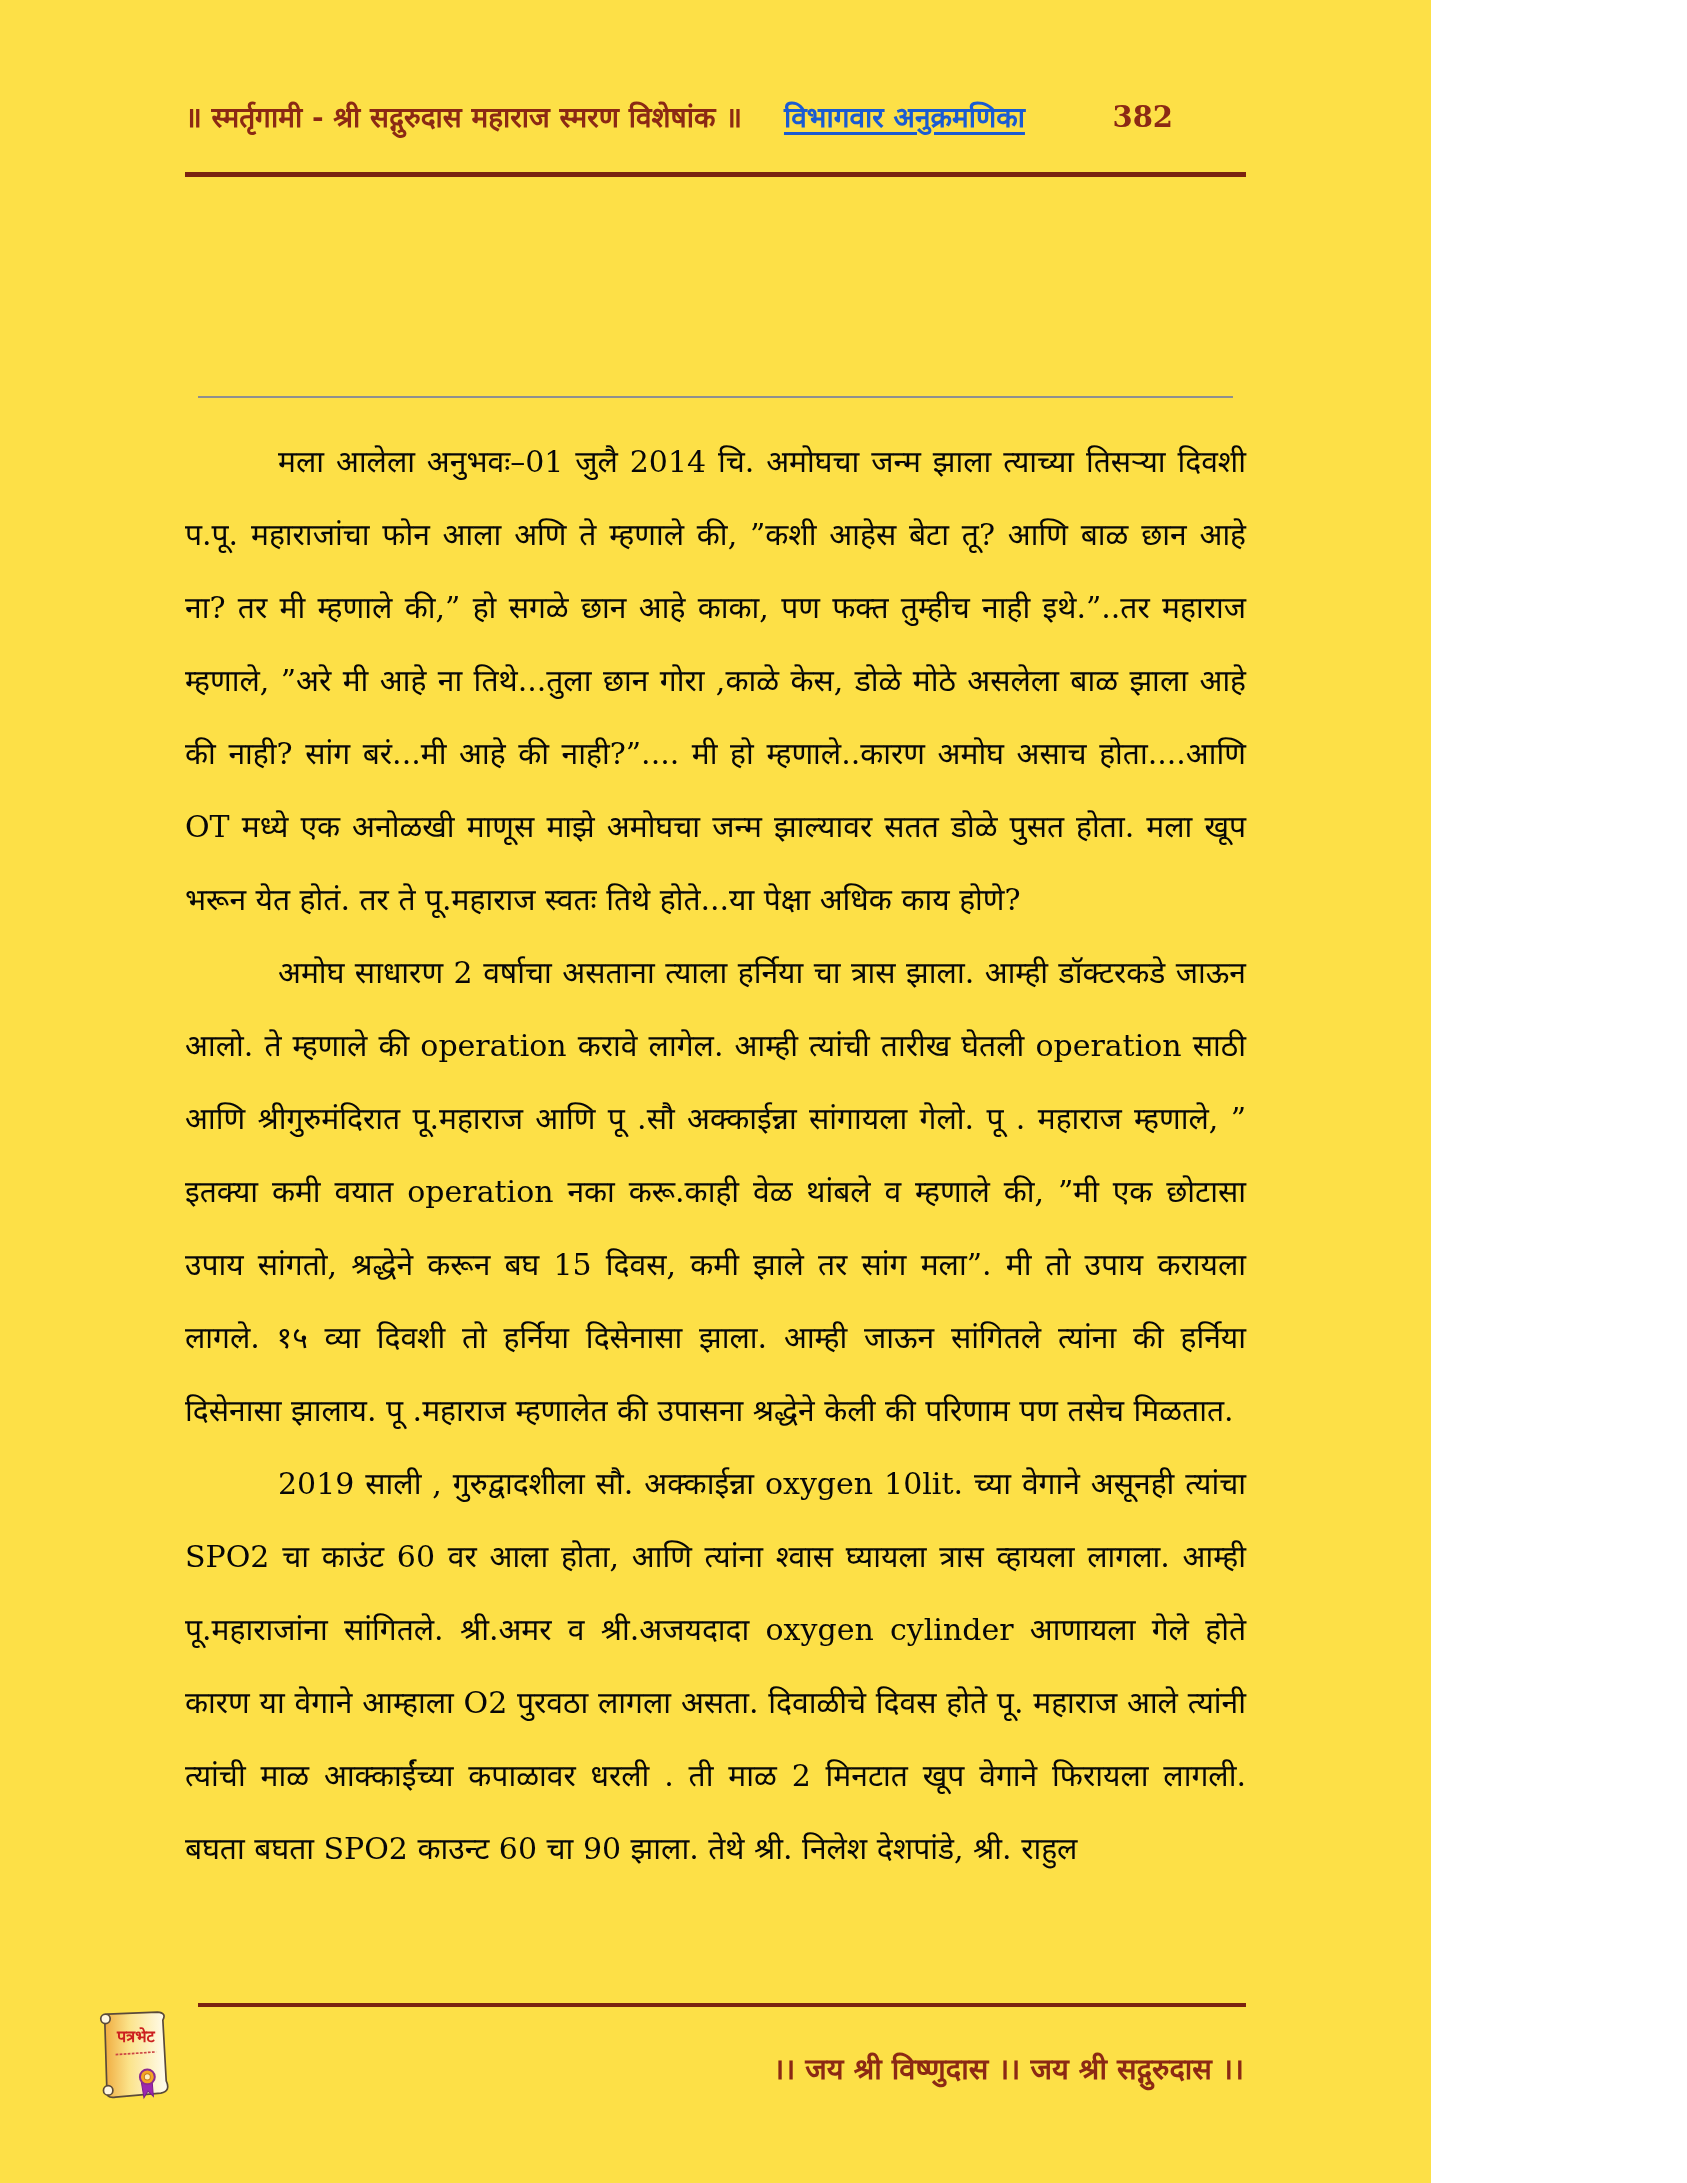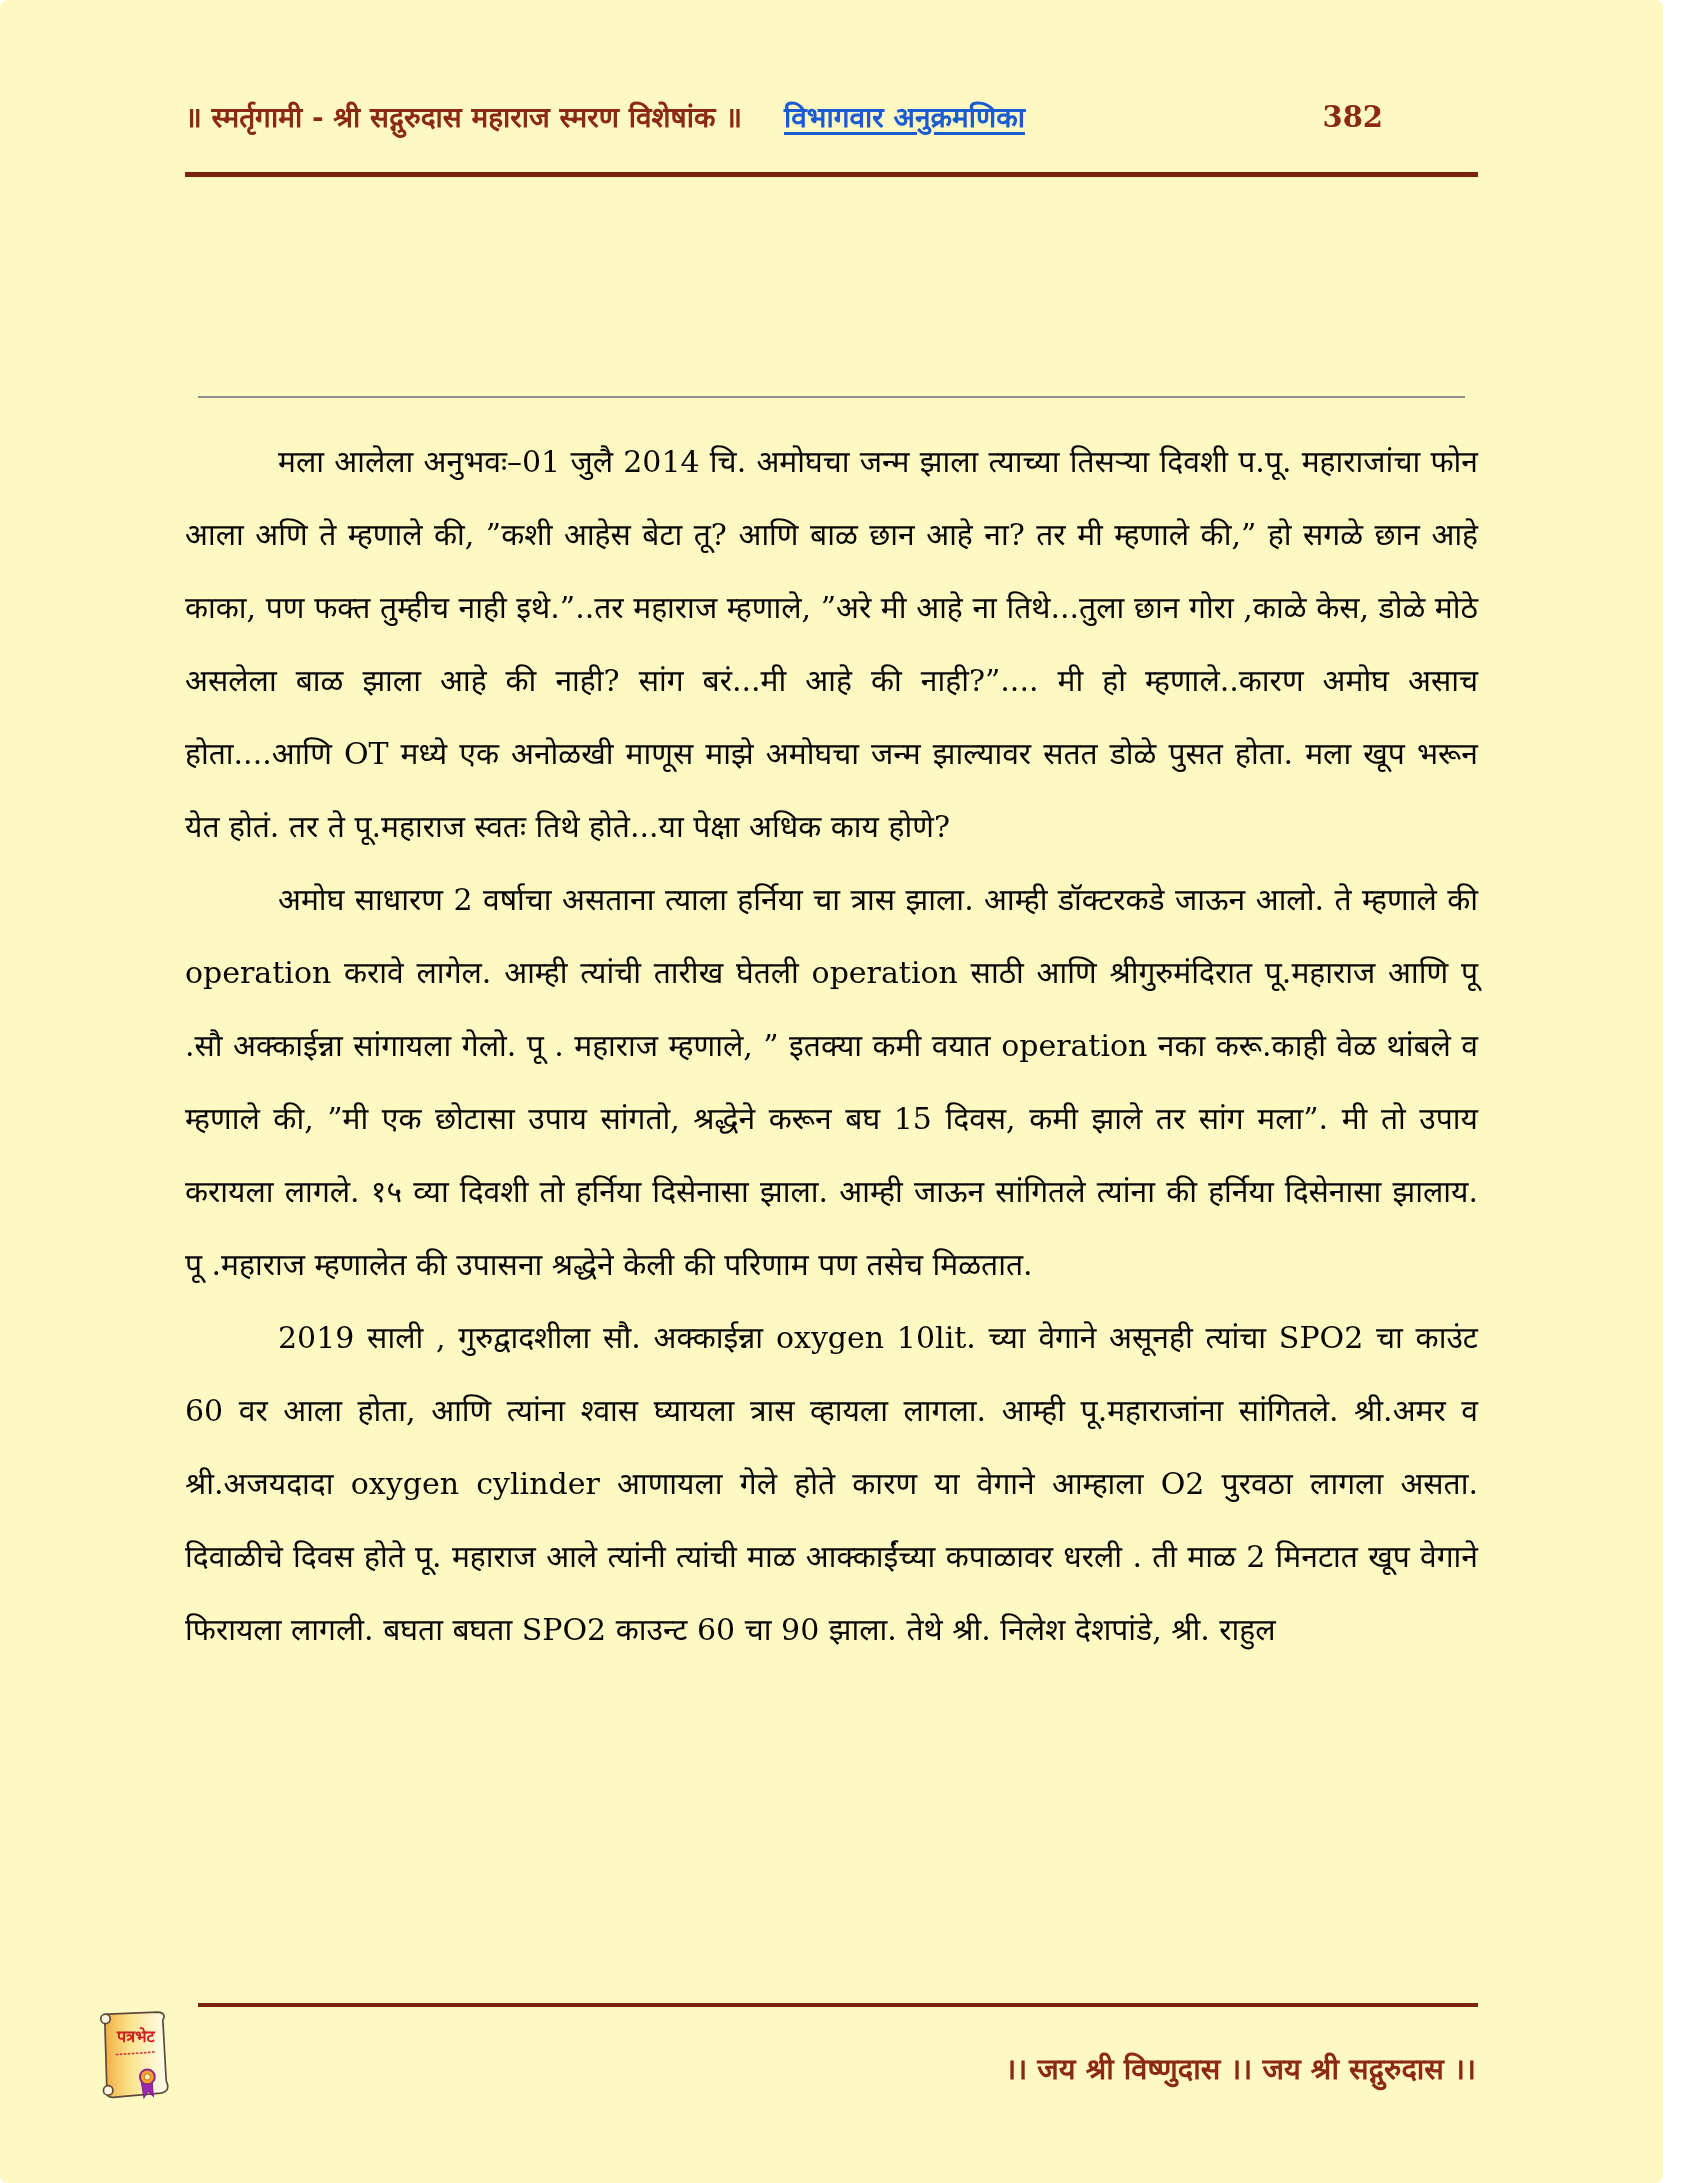--- a/index.html
+++ b/index.html
@@ -5,25 +5,24 @@
   html, body {
     margin: 0;
     padding: 0;
     width: 1687px;
     height: 2183px;
     background: #ffffff;
     font-family: "DejaVu Serif", "Liberation Serif", serif;
   }
   .page {
     position: relative;
-    width: 1663px;
+    width: 1431px;
     height: 2183px;
-    background: #fef9c3;
+    background: #fde047;
     overflow: hidden;
-    border-radius: 8px;
   }
   
   .header {
     position: absolute;
     top: 97px;
     left: 185px;
     right: 185px;
     display: flex;
     align-items: baseline;
   }
@@ -39,21 +38,21 @@
     font-size: 28px;
     font-weight: bold;
     text-decoration: underline;
     text-underline-offset: 5.3px;
     text-decoration-thickness: 2.6px;
     white-space: nowrap;
     cursor: pointer;
   }
   .page-number {
     margin-left: auto;
-    margin-right: 95px;
+    margin-right: 73px;
     color: #8B2914;
     font-size: 29px;
     font-weight: bold;
   }
   .header-rule {
     position: absolute;
     top: 172px;
     left: 185px;
     right: 185px;
     height: 4.6px;

